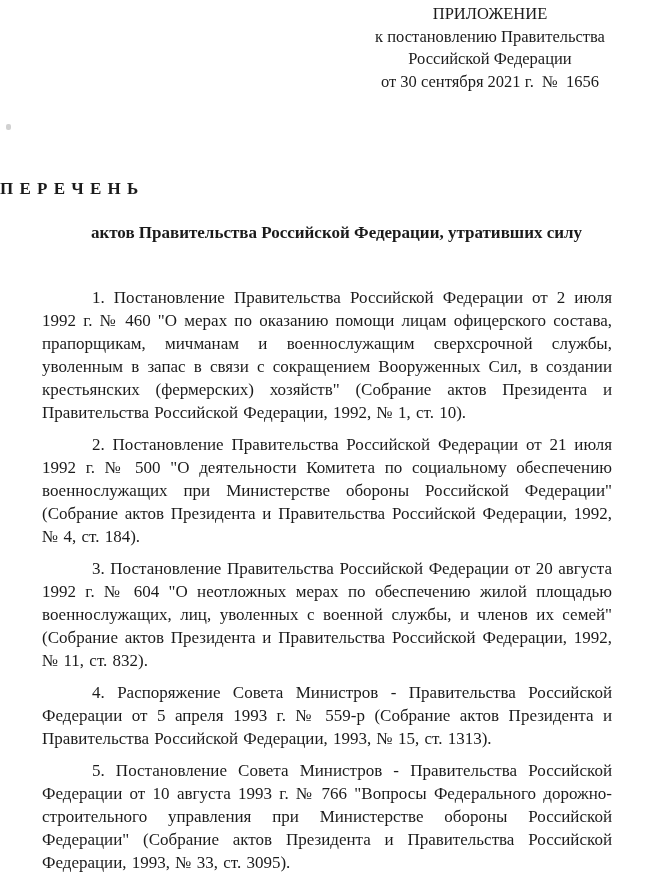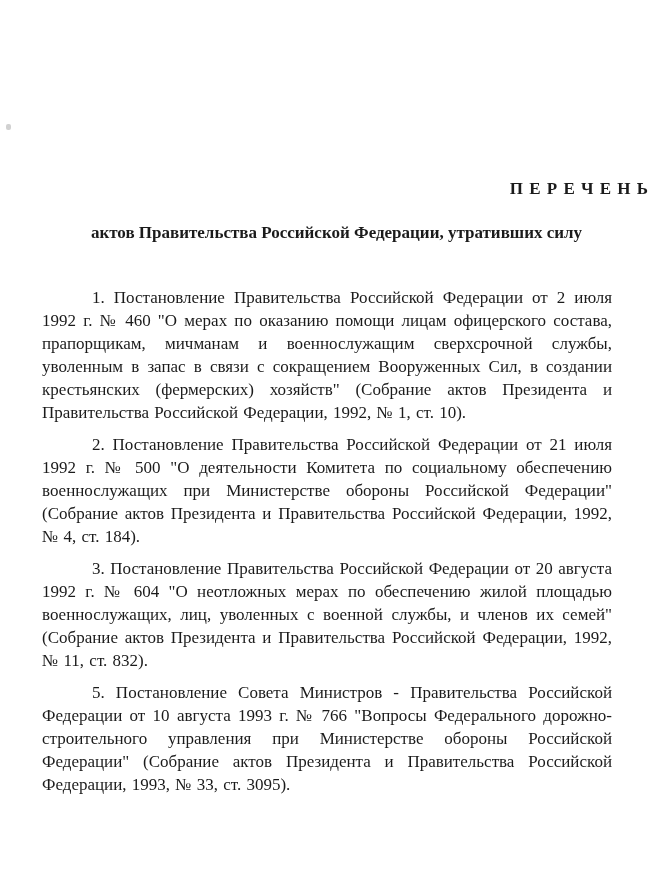--- a/index.html
+++ b/index.html
@@ -30,21 +30,21 @@
     font-size: 16.5px;
     line-height: 22.5px;
     font-weight: normal;
   }
   .title {
     position: absolute;
     top: 179px;
     left: 0;
     width: 100%;
     margin: 0;
-    text-align: right;
+    text-align: left;
     font-size: 17px;
     font-weight: bold;
     letter-spacing: 1px;
   }
   .subtitle {
     position: absolute;
     top: 211px;
     left: 0;
     width: 100%;
     margin: 12px;
@@ -79,25 +79,32 @@
     opacity: 0.7;
   }
 </style>
 </head>
 <body>
 
 <div class="page">
 
   <div class="scan-speck"></div>
 
+  <div class="header">
+    <div class="header-line">ПРИЛОЖЕНИЕ</div>
+    <div class="header-line">к постановлению Правительства</div>
+    <div class="header-line">Российской Федерации</div>
+    <div class="header-line">от 30 сентября 2021 г.&nbsp; №&nbsp; 1656</div>
+  </div>
 
   <h1 class="title">П Е Р Е Ч Е Н Ь</h1>
 
   <h2 class="subtitle">актов Правительства Российской Федерации, утративших силу</h2>
 
   <div class="body-text">
     <p class="para">1. Постановление Правительства Российской Федерации от 2 июля 1992 г. № 460 "О мерах по оказанию помощи лицам офицерского состава, прапорщикам, мичманам и военнослужащим сверхсрочной службы, уволенным в запас в связи с сокращением Вооруженных Сил, в создании крестьянских (фермерских) хозяйств" (Собрание актов Президента и Правительства Российской Федерации, 1992, № 1, ст. 10).</p>
     <p class="para">2. Постановление Правительства Российской Федерации от 21 июля 1992 г. № 500 "О деятельности Комитета по социальному обеспечению военнослужащих при Министерстве обороны Российской Федерации" (Собрание актов Президента и Правительства Российской Федерации, 1992, № 4, ст. 184).</p>
     <p class="para">3. Постановление Правительства Российской Федерации от 20 августа 1992 г. № 604 "О неотложных мерах по обеспечению жилой площадью военнослужащих, лиц, уволенных с военной службы, и членов их семей" (Собрание актов Президента и Правительства Российской Федерации, 1992, № 11, ст. 832).</p>
+    <p class="para">4. Распоряжение Совета Министров - Правительства Российской Федерации от 5 апреля 1993 г. № 559-р (Собрание актов Президента и Правительства Российской Федерации, 1993, № 15, ст. 1313).</p>
     <p class="para">5. Постановление Совета Министров - Правительства Российской Федерации от 10 августа 1993 г. № 766 "Вопросы Федерального дорожно-строительного управления при Министерстве обороны Российской Федерации" (Собрание актов Президента и Правительства Российской Федерации, 1993, № 33, ст. 3095).</p>
   </div>
 
 </div>
 
 </body></html>

